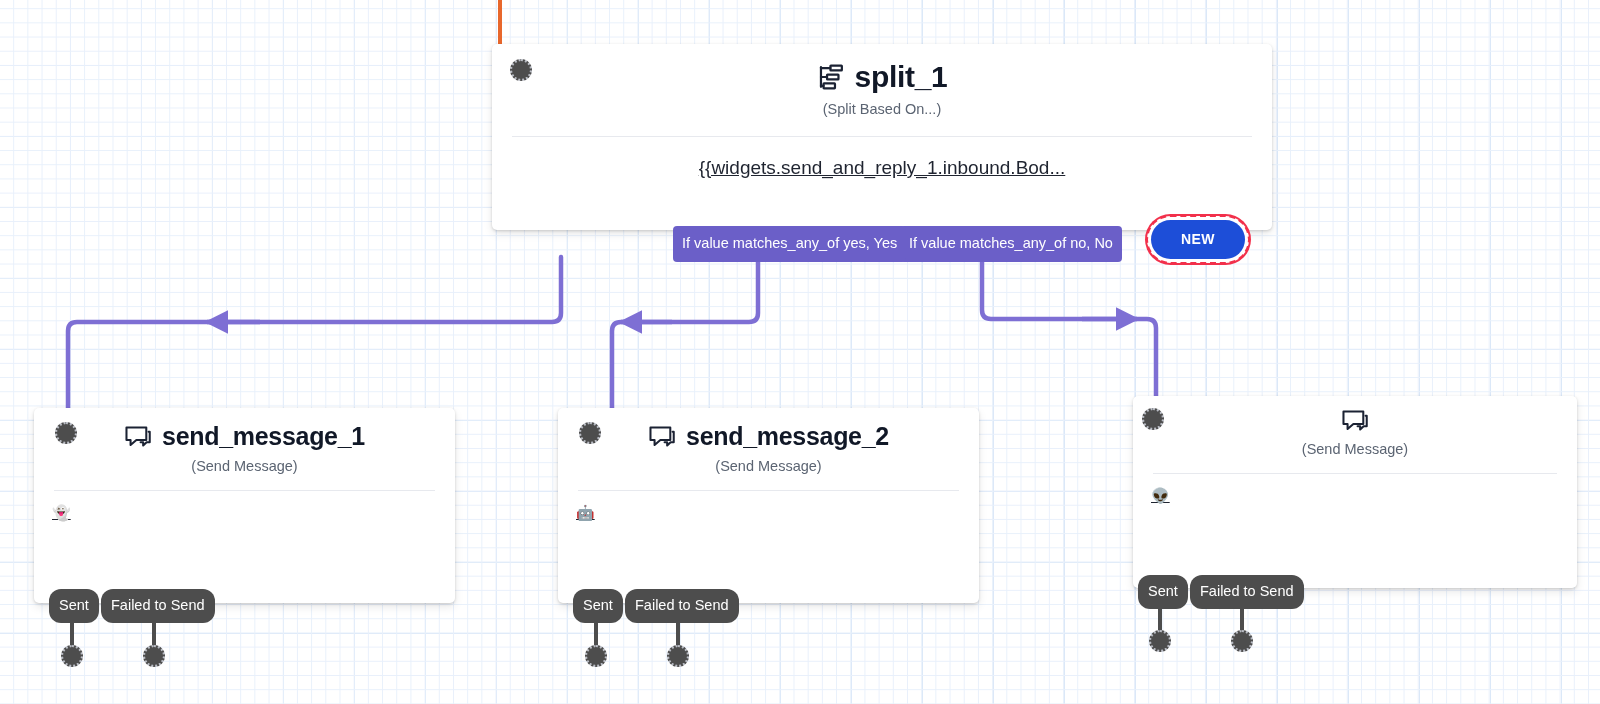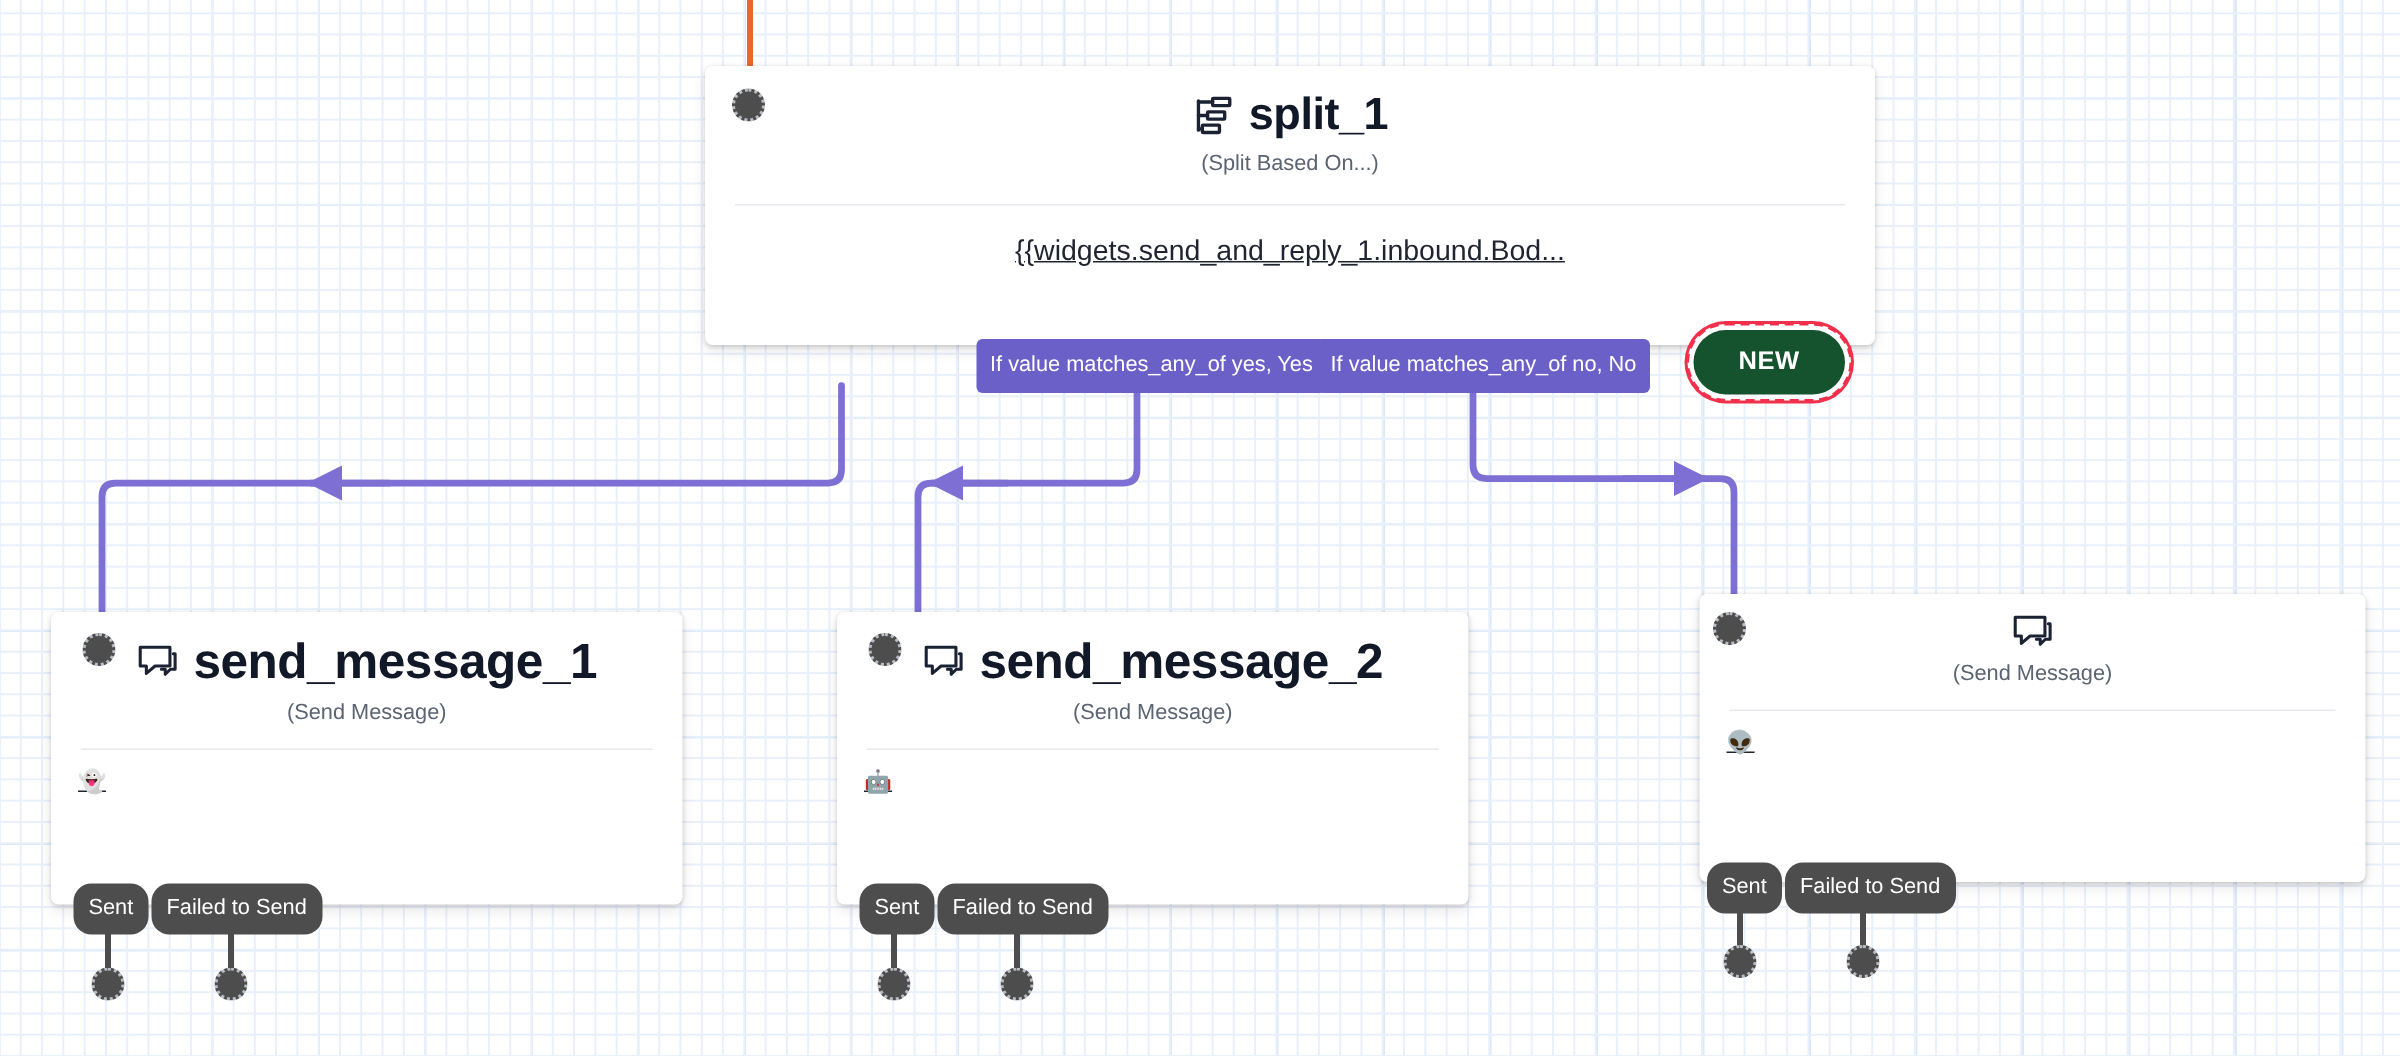--- a/index.html
+++ b/index.html
@@ -53,21 +53,21 @@
     justify-content: center;
   }
 
   .node-title-row {
     display: flex;
     align-items: center;
     gap: 10px;
   }
 
   .node-title {
-    font-size: 33px;
+    font-size: 25px;
     font-weight: 700;
     color: #111827;
     letter-spacing: -0.3px;
     white-space: nowrap;
   }
   .node-title.split {
     font-size: 30px;
   }
 
   .node-subtitle {
@@ -145,23 +145,23 @@
     line-height: 1;
     padding: 10px 9px 11px 9px;
     border-radius: 4px;
     white-space: nowrap;
     box-sizing: border-box;
   }
 
   
   .new-badge {
     position: absolute;
-    background: #14532d;
+    background: #1d4ed8;
     color: #ffffff;
-    font-size: 17px;
+    font-size: 14px;
     font-weight: 700;
     letter-spacing: 0.4px;
     border-radius: 22px;
     padding: 11px 30px 12px 30px;
     box-shadow: 0 0 0 4px #ffffff, 0 0 0 6px #f2304b;
     outline: 2px dashed #f2304b;
     outline-offset: 3px;
     white-space: nowrap;
   }
 
@@ -190,21 +190,21 @@
     <path d="M 561 257 L 561 313 Q 561 322 552 322 L 77 322 Q 68 322 68 331 L 68 410" stroke="#7e6fd4" stroke-width="4.5" fill="none" stroke-linecap="round"></path>
     <path d="M 260 322 L 207 322" stroke="#7e6fd4" stroke-width="4.5" fill="none" marker-end="url(#arrow-left)"></path>
 
     <path d="M 758 257 L 758 313 Q 758 322 749 322 L 621 322 Q 612 322 612 331 L 612 410" stroke="#7e6fd4" stroke-width="4.5" fill="none" stroke-linecap="round"></path>
     <path d="M 672 322 L 621 322" stroke="#7e6fd4" stroke-width="4.5" fill="none" marker-end="url(#arrow-left)"></path>
 
     <path d="M 982 257 L 982 310 Q 982 319 991 319 L 1147 319 Q 1156 319 1156 328 L 1156 398" stroke="#7e6fd4" stroke-width="4.5" fill="none" stroke-linecap="round"></path>
     <path d="M 1082 319 L 1137 319" stroke="#7e6fd4" stroke-width="4.5" fill="none" marker-end="url(#arrow-right)"></path>
   </svg>
 
-  <div class="node" style="left:470px; top:44px; width:780px; height:186px;">
+  <div class="node" style="left:492px; top:44px; width:780px; height:186px;">
 
     <div class="handle" style="left:18px; top:15px;"></div>
 
     <div class="node-header" style="padding-top:16px;">
       <div class="node-title-row">
         <span class="icon">
           <svg width="28" height="28" viewBox="0 0 24 24" fill="none" stroke="#1b2233" stroke-width="1.9" stroke-linecap="round" stroke-linejoin="round">
             <rect x="11.5" y="2.2" width="9.8" height="4.2" rx="0.4"></rect>
             <rect x="8.6" y="9.9" width="9.8" height="4.2" rx="0.4"></rect>
             <rect x="5.6" y="17.5" width="9.8" height="4.2" rx="0.4"></rect>

